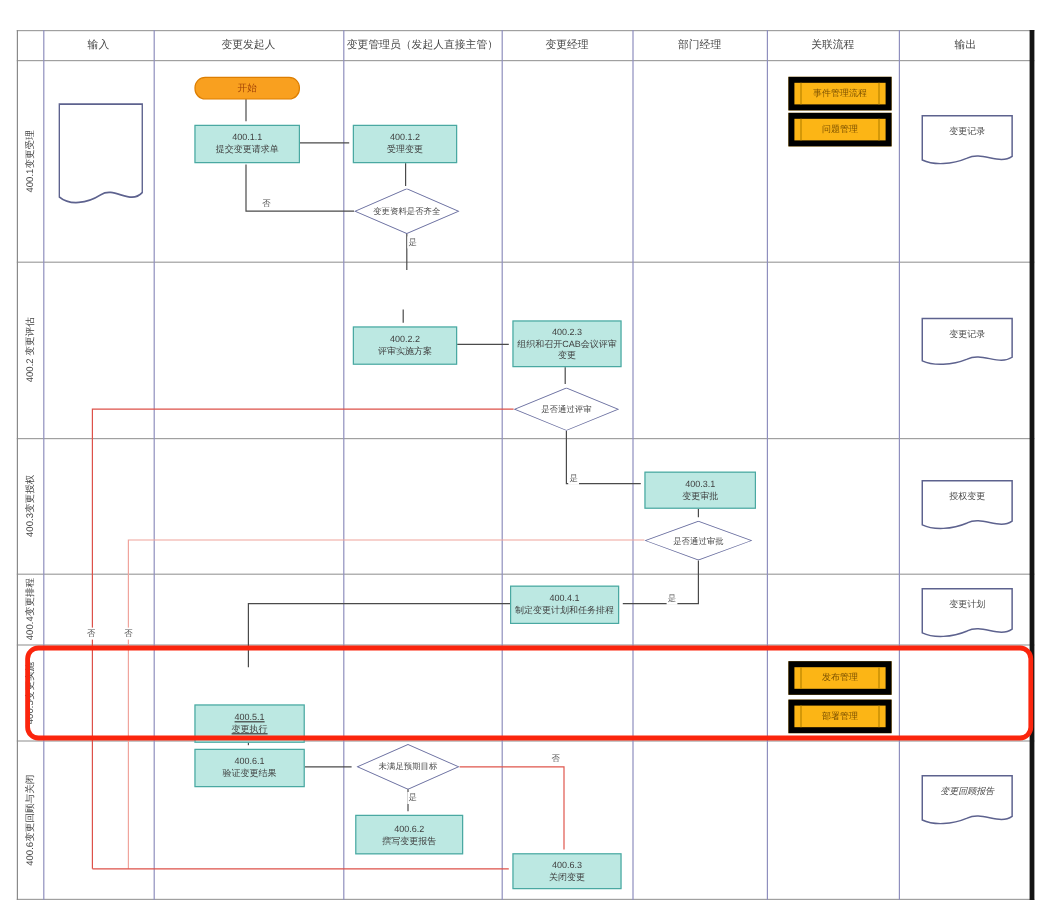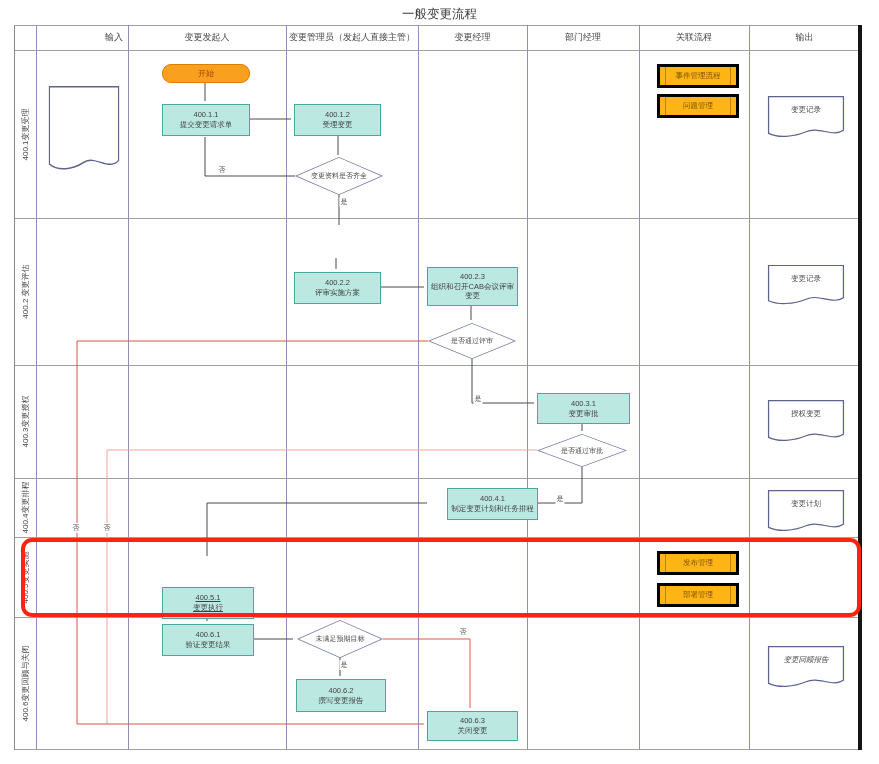--- a/index.html
+++ b/index.html
@@ -15,21 +15,21 @@
   .hcell{top:25px;height:25px;display:flex;align-items:center;justify-content:center;
          font-size:9px;color:#454545;}
   .rcell{left:14px;width:22px;display:flex;align-items:center;justify-content:center;}
   .rcell span{transform:rotate(-90deg);white-space:nowrap;font-size:8px;color:#454545;}
   
   .node{display:flex;flex-direction:column;align-items:center;justify-content:center;
         text-align:center;line-height:1.3;font-size:7.5px;color:#3f3f3f;z-index:3;}
   .process{background:#bce8e2;border:1px solid #4aa8a2;}
   .startpill{background:#f9a01f;border:1px solid #dd7e00;border-radius:9px;color:#a34306;
              font-size:8px;display:flex;align-items:center;justify-content:center;z-index:3;}
-  .subproc{background:#fcb515;border:3px solid #000000;color:#7d5200;font-size:7.5px;
+  .subproc{background:#fcb515;border:5px solid #000000;color:#7d5200;font-size:7.5px;
            display:flex;align-items:center;justify-content:center;z-index:3;}
   .subproc i{position:absolute;top:0;bottom:0;width:1px;background:#b98500;}
   .subproc i.l{left:5px;} .subproc i.r{right:5px;}
   .diamond{z-index:3;}
   .diamond svg{position:absolute;left:0;top:0;width:100%;height:100%;}
   .diamond svg polygon{fill:#fff;stroke:#6a6fa0;stroke-width:1.5;}
   .diamond span{position:absolute;left:0;top:0;width:100%;height:100%;display:flex;
         align-items:center;justify-content:center;font-size:7px;color:#4a4a4a;}
   .doc{z-index:3;}
   .doc svg{position:absolute;left:0;top:0;width:100%;height:100%;}
@@ -45,41 +45,40 @@
               border-radius:11px;z-index:6;pointer-events:none;}
   svg.connectors{position:absolute;left:0;top:0;width:879px;height:764px;z-index:2;
                  pointer-events:none;}
   svg.connectors path{fill:none;}
 </style>
 </head>
 <body>
 
 <div class="canvas">
 
-  <div class="abs title">一般变更流程</div>
 
   <div class="abs hline" style="top:25px;"></div>
   <div class="abs hline" style="top:50px;"></div>
   <div class="abs hline" style="top:218px;"></div>
   <div class="abs hline" style="top:365px;"></div>
   <div class="abs hline" style="top:478px;"></div>
   <div class="abs hline" style="top:537px;"></div>
   <div class="abs hline" style="top:617px;"></div>
   <div class="abs hline" style="top:749px;"></div>
   <div class="abs outerL"></div>
   <div class="abs vline" style="left:36px;"></div>
   <div class="abs vline" style="left:128px;"></div>
   <div class="abs vline" style="left:286px;"></div>
   <div class="abs vline" style="left:418px;"></div>
   <div class="abs vline" style="left:527px;"></div>
   <div class="abs vline" style="left:639px;"></div>
   <div class="abs vline" style="left:749px;"></div>
   <div class="abs outerR"></div>
 
-  <div class="abs hcell" style="left:36px;width:92px;padding-left:32px;">输入</div>
+  <div class="abs hcell" style="left:36px;width:92px;">输入</div>
   <div class="abs hcell" style="left:128px;width:158px;font-family:Liberation Serif, serif;">变更发起人</div>
   <div class="abs hcell" style="left:286px;width:132px;">变更管理员（发起人直接主管）</div>
   <div class="abs hcell" style="left:418px;width:109px;">变更经理</div>
   <div class="abs hcell" style="left:527px;width:112px;">部门经理</div>
   <div class="abs hcell" style="left:639px;width:110px;">关联流程</div>
   <div class="abs hcell" style="left:749px;width:111px;">输出</div>
 
   <div class="abs rcell" style="top:50px;height:168px;">
       <span>400.1变更受理</span>
     </div>
@@ -214,21 +213,21 @@
       </svg>
     <span>是否通过审批</span>
   </div>
   <div class="abs doc" style="left:767px;top:399px;width:78px;height:46px;">
     <svg viewBox="0 0 100 60" preserveAspectRatio="none">
         <path d="M2 2 H98 V46 C84 56 66 40 50 48 C34 55 14 56 2 50 Z"></path>
       </svg>
     <span class="doclabel">授权变更</span>
   </div>
 
-  <div class="abs node process" style="left:447px;top:488px;width:89px;height:30px;">
+  <div class="abs node process" style="left:425px;top:488px;width:89px;height:30px;">
     <span>400.4.1</span>
     <span>制定变更计划和任务排程</span>
   </div>
   <div class="abs doc" style="left:767px;top:489px;width:78px;height:46px;">
     <svg viewBox="0 0 100 60" preserveAspectRatio="none">
         <path d="M2 2 H98 V46 C84 56 66 40 50 48 C34 55 14 56 2 50 Z"></path>
       </svg>
     <span class="doclabel">变更计划</span>
   </div>
 

